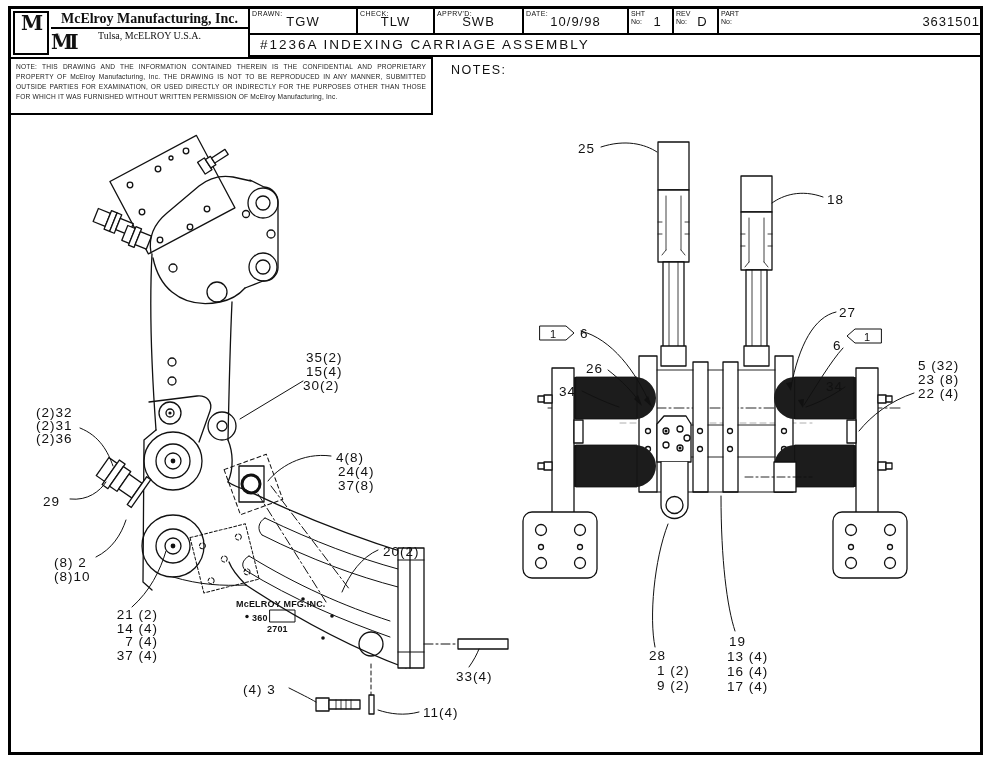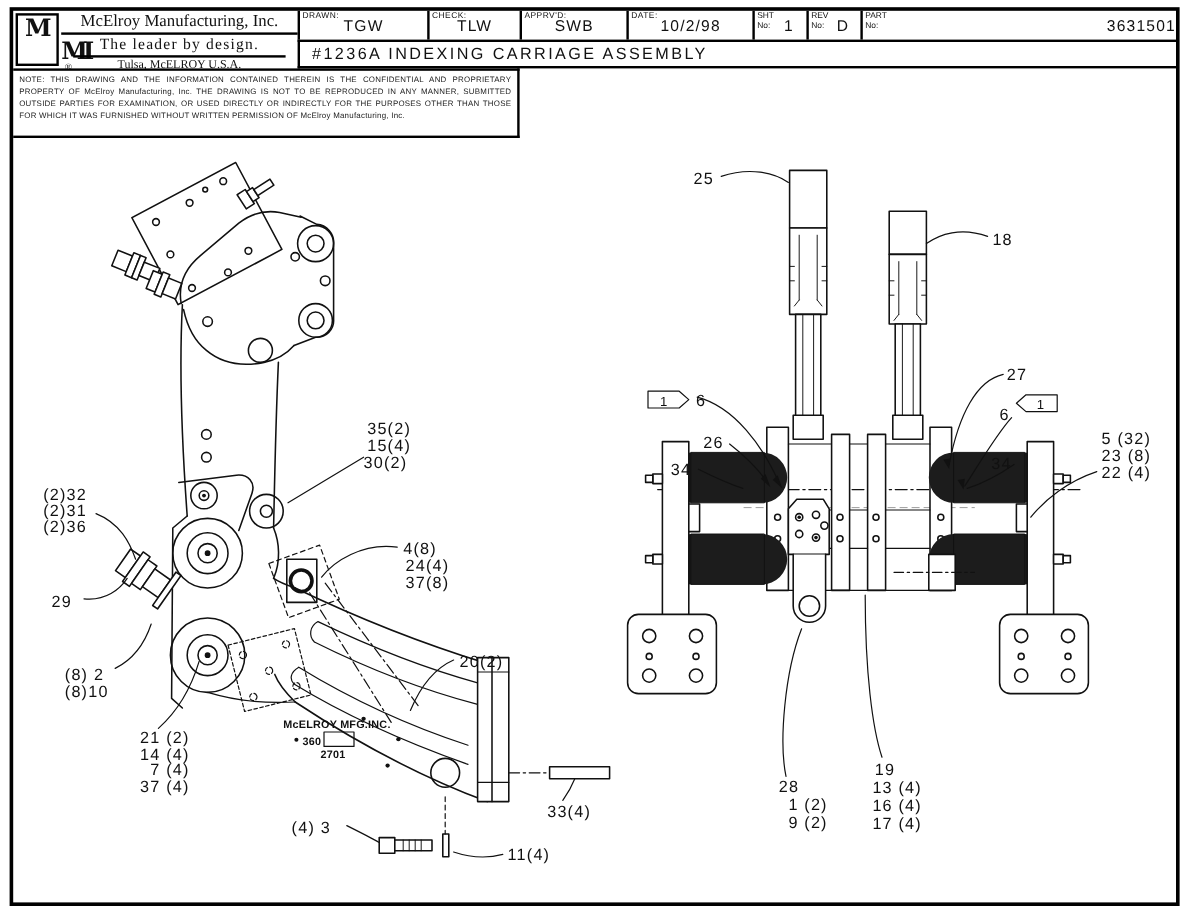--- a/index.html
+++ b/index.html
@@ -7,21 +7,21 @@
        font-family:"Liberation Sans",sans-serif;color:#111;}
   .frame{position:absolute;left:8px;top:6px;width:975px;height:749px;
          border:3px solid #000;background:#fff;box-sizing:border-box;}
   
   .logo-box{position:absolute;left:2px;top:2px;width:36px;height:44px;
             border:2px solid #000;box-sizing:border-box;text-align:center;
             font-family:"DejaVu Serif",serif;font-weight:bold;}
   .logo-m{font-size:20px;line-height:19px;margin-top:1px;letter-spacing:-2px;}
   .logo-mi{font-size:20px;line-height:19px;letter-spacing:-4px;padding-left:36px;}
   .company-cell{position:absolute;left:40px;top:0;width:197px;height:48px;}
-  .company{font-family:"Liberation Serif",serif;font-weight:normal;font-size:14px;
+  .company{font-family:"Liberation Serif",serif;font-weight:bold;font-size:14px;
            text-align:center;border-bottom:2px solid #000;padding:2px 0 0 0;}
   .tagline{font-family:"Liberation Serif",serif;font-size:13px;letter-spacing:1px;
            text-align:center;border-bottom:2px solid #000;width:90%;margin:0 auto;padding-bottom:1px;}
   .location-row{font-family:"Liberation Serif",serif;font-size:10px;text-align:center;
                 position:relative;padding-top:1px;}
   .reg{position:absolute;left:3px;top:3px;font-size:8px;}
   .fields-row{position:absolute;left:237px;top:0;right:0;height:24px;
               border-bottom:2px solid #000;display:flex;box-sizing:content-box;}
   .fcell{border-left:2px solid #000;position:relative;height:100%;box-sizing:border-box;flex:none;}
   .flabel{position:absolute;left:2px;top:1px;font-size:7px;letter-spacing:.4px;white-space:nowrap;}
@@ -50,21 +50,20 @@
 
 <div class="frame">
 
   <div class="logo-box">
     <div class="logo-m">M</div>
     <div class="logo-mi">MI</div>
   </div>
 
   <div class="company-cell">
     <div class="company">McElroy Manufacturing, Inc.</div>
-    <div class="tagline">The  leader  by  design.</div>
     <div class="location-row">
       <span class="reg">®</span>
       <span>Tulsa, McELROY U.S.A.</span>
     </div>
   </div>
 
   <div class="fields-row">
     <div class="fcell" style="width:108px">
       <span class="flabel">DRAWN:</span>
       <span class="fvalue">TGW</span>
@@ -72,21 +71,21 @@
     <div class="fcell" style="width:77px">
       <span class="flabel">CHECK:</span>
       <span class="fvalue">TLW</span>
     </div>
     <div class="fcell" style="width:89px">
       <span class="flabel">APPRV'D:</span>
       <span class="fvalue">SWB</span>
     </div>
     <div class="fcell" style="width:105px">
       <span class="flabel">DATE:</span>
-      <span class="fvalue">10/2/98</span>
+      <span class="fvalue">10/9/98</span>
     </div>
     <div class="fcell" style="width:45px">
       <span class="flabel2">
         <span>SHT</span>
         <span>No:</span>
       </span>
       <span class="fvalue" style="left:14px">1</span>
     </div>
     <div class="fcell" style="width:45px">
       <span class="flabel2">
@@ -104,20 +103,21 @@
     </div>
   </div>
 
   <div class="title-row">
     <span>#1236A  INDEXING  CARRIAGE  ASSEMBLY</span>
   </div>
 
   <div class="disclaimer">NOTE:  THIS  DRAWING  AND  THE  INFORMATION  CONTAINED  THEREIN  IS  THE  CONFIDENTIAL  AND  PROPRIETARY PROPERTY  OF  McElroy  Manufacturing,  Inc.  THE  DRAWING  IS  NOT  TO  BE  REPRODUCED  IN  ANY  MANNER, SUBMITTED  OUTSIDE  PARTIES  FOR  EXAMINATION,  OR  USED  DIRECTLY  OR  INDIRECTLY  FOR  THE  PURPOSES  OTHER THAN  THOSE  FOR  WHICH  IT  WAS  FURNISHED  WITHOUT  WRITTEN  PERMISSION  OF  McElroy  Manufacturing,  Inc.</div>
 
   <div class="notes">
+    <div>NOTES:</div>
   </div>
 
   <svg class="sheet" viewBox="11 9 969 743">
     <g stroke="#111" fill="none" stroke-width="1.3" stroke-linecap="round" stroke-linejoin="round">
 
       <g>
 
         <g>
           <g transform="rotate(-28 172 196)">
               <rect x="124" y="154" width="98" height="82" fill="#fff"></rect>

